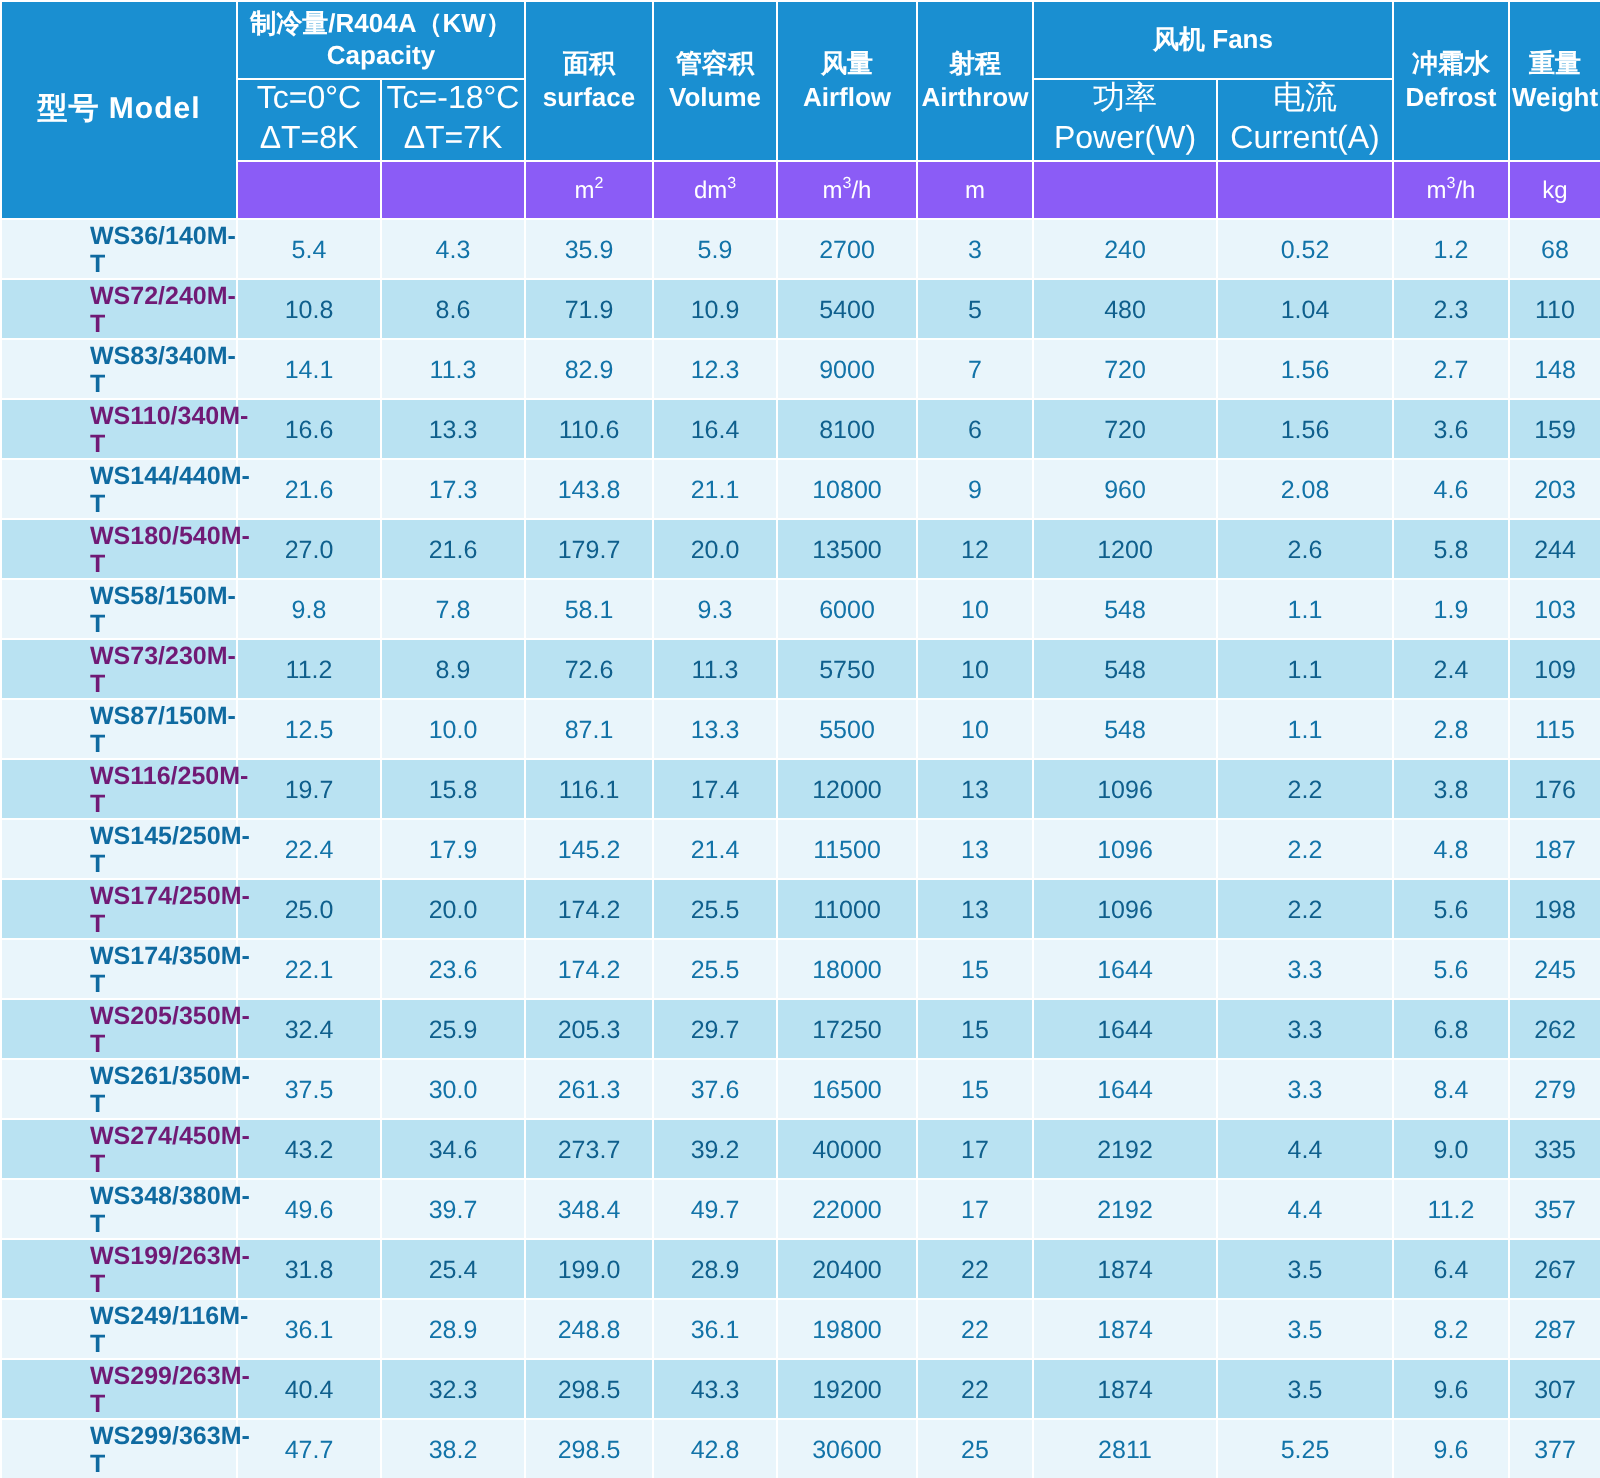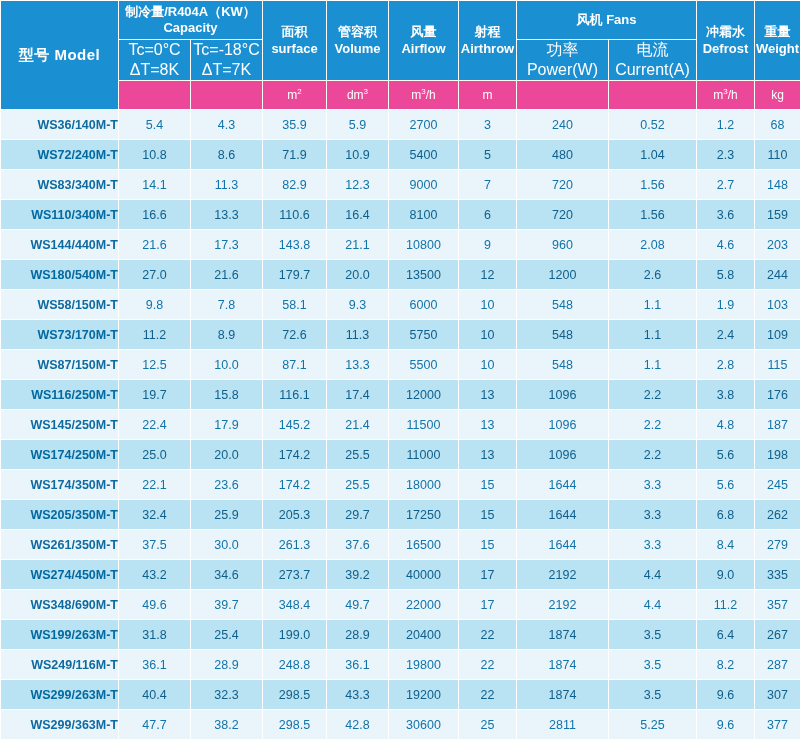--- a/index.html
+++ b/index.html
@@ -39,21 +39,21 @@
   }
   .hdr-sub {
     font-size: 16px;
     font-weight: normal;
   }
   .hdr-model {
     font-size: 15px;
     letter-spacing: 0.5px;
   }
   .hdr-unit {
-    background: #ec4899;
+    background: #8b5cf6;
     font-size: 12px;
     font-weight: normal;
     height: 28px;
   }
   .hdr-mid {
     height: 34px;
   }
   .hdr-top {
     height: 38px;
   }
@@ -70,24 +70,25 @@
     background: #e9f5fb;
     color: #1273a8;
   }
   tr.row-b td {
     background: #b9e2f2;
     color: #0f5f8c;
   }
   tbody td.model {
     font-weight: bold;
     font-size: 12.5px;
-    text-align: right;
+    text-align: left;
+    padding-left: 44px;
   }
   tr.row-a td.model { color: #0f6aa0; }
-  tr.row-b td.model { color: #0369a1; }
+  tr.row-b td.model { color: #701a75; }
 
   
   col.c-model { width: 118px; }
   col.c-cap1 { width: 72px; }
   col.c-cap2 { width: 72px; }
   col.c-surface { width: 64px; }
   col.c-volume { width: 62px; }
   col.c-air { width: 70px; }
   col.c-throw { width: 58px; }
   col.c-power { width: 92px; }
@@ -262,21 +263,21 @@
         <td>58.1</td>
         <td>9.3</td>
         <td>6000</td>
         <td>10</td>
         <td>548</td>
         <td>1.1</td>
         <td>1.9</td>
         <td>103</td>
       </tr>
       <tr class="row-b">
-        <td class="model">WS73/170M-T</td>
+        <td class="model">WS73/230M-T</td>
         <td>11.2</td>
         <td>8.9</td>
         <td>72.6</td>
         <td>11.3</td>
         <td>5750</td>
         <td>10</td>
         <td>548</td>
         <td>1.1</td>
         <td>2.4</td>
         <td>109</td>
@@ -379,21 +380,21 @@
         <td>273.7</td>
         <td>39.2</td>
         <td>40000</td>
         <td>17</td>
         <td>2192</td>
         <td>4.4</td>
         <td>9.0</td>
         <td>335</td>
       </tr>
       <tr class="row-a">
-        <td class="model">WS348/690M-T</td>
+        <td class="model">WS348/380M-T</td>
         <td>49.6</td>
         <td>39.7</td>
         <td>348.4</td>
         <td>49.7</td>
         <td>22000</td>
         <td>17</td>
         <td>2192</td>
         <td>4.4</td>
         <td>11.2</td>
         <td>357</td>

